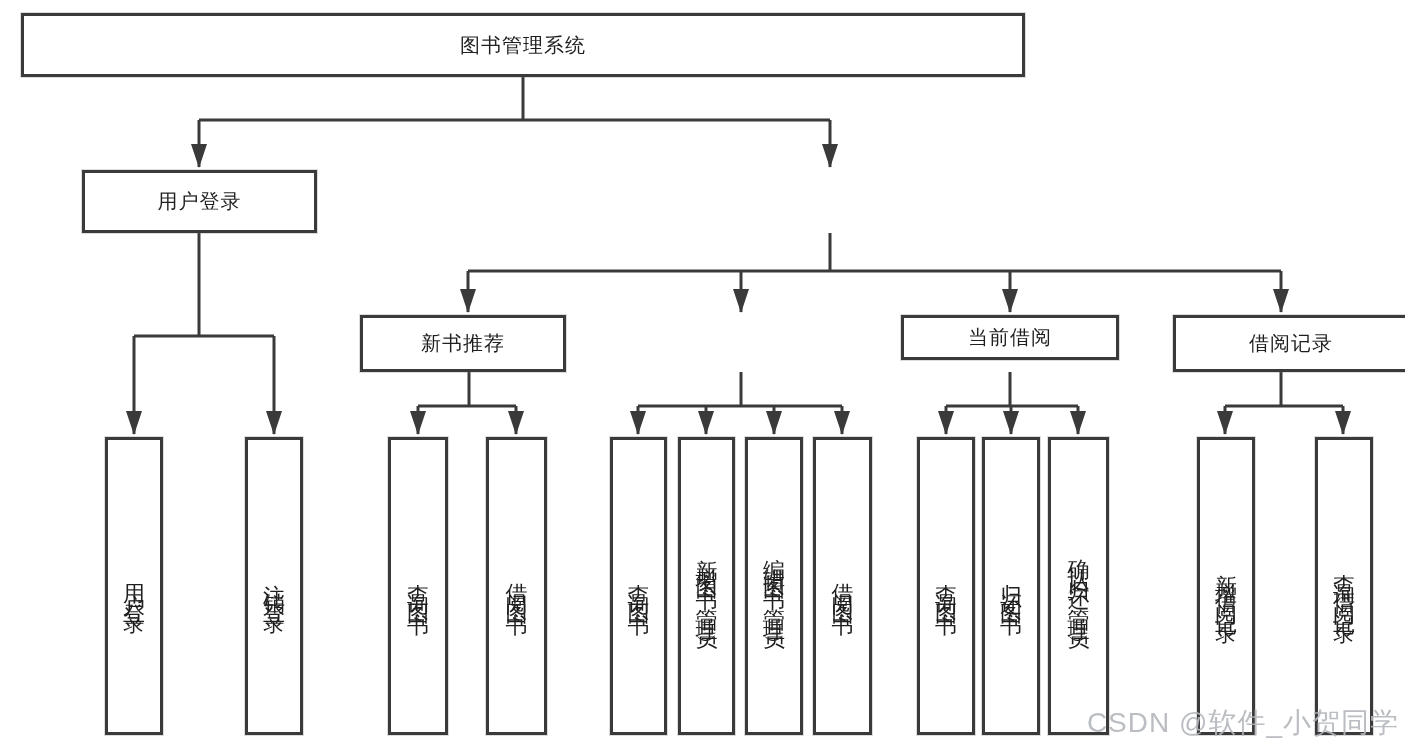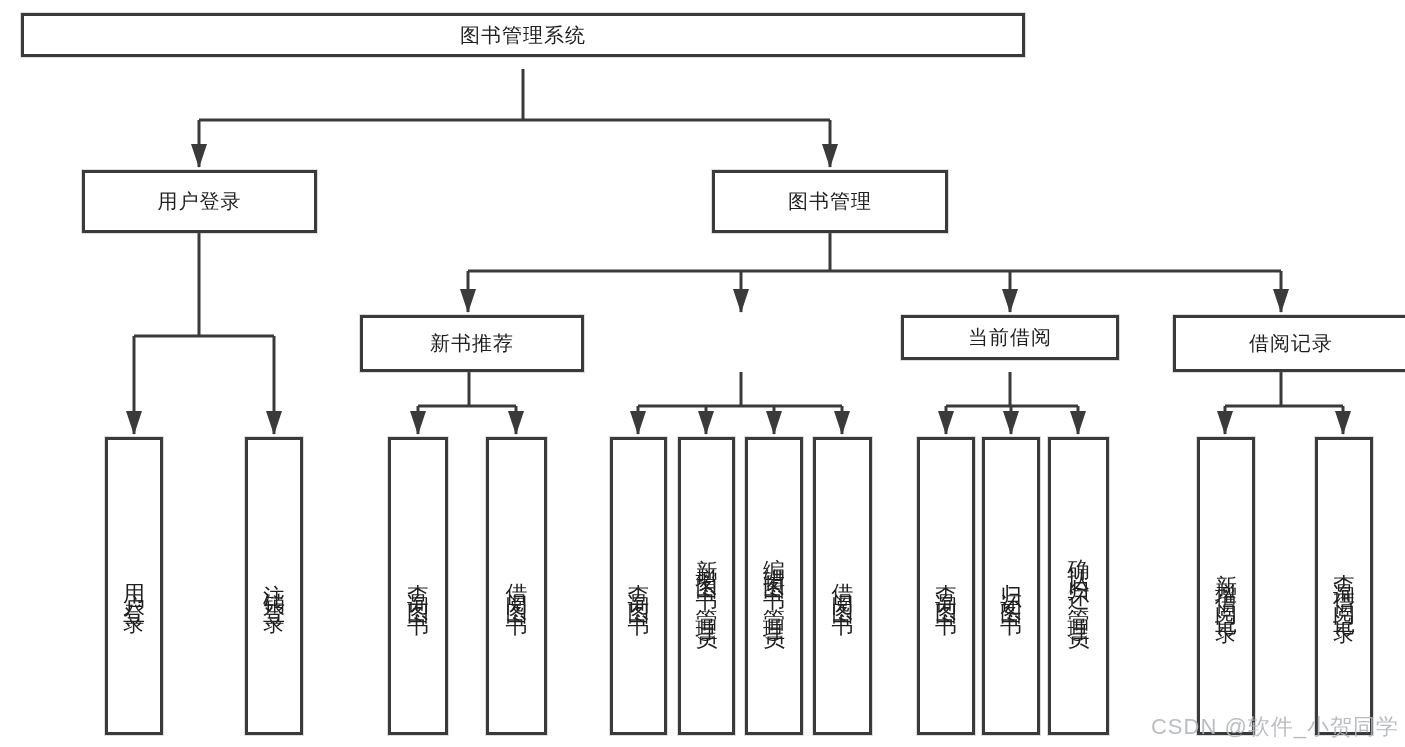--- a/index.html
+++ b/index.html
@@ -20,21 +20,21 @@
     display:flex;align-items:center;justify-content:center;
     font-size:20px;letter-spacing:1px;color:var(--text,#1f1f1f);
     box-shadow:0 0 0 1px rgba(120,120,120,.25);
   }
   .box.v{
     writing-mode:vertical-rl;text-orientation:mixed;
     font-size:22px;letter-spacing:10px;line-height:1.0;
   }
   .watermark{
     position:absolute;z-index:3;right:6px;bottom:5px;
-    font-size:22px;letter-spacing:1px;
+    font-size:28px;letter-spacing:1px;
     color:var(--watermark,#b3b6bb);opacity:.9;white-space:nowrap;
   }
 </style>
 </head>
 <body>
 
 <div class="stage">
 
   <svg class="wires" viewBox="0 0 1405 747" xmlns="http://www.w3.org/2000/svg">
     <defs>
@@ -84,26 +84,25 @@
       <line x1="1078" y1="406" x2="1078" y2="434" marker-end="url(#arr)"></line>
     </g>
 
     <g>
       <path class="spine" d="M1281,372 V406 M1225,406 H1343"></path>
       <line x1="1225" y1="406" x2="1225" y2="434" marker-end="url(#arr)"></line>
       <line x1="1343" y1="406" x2="1343" y2="434" marker-end="url(#arr)"></line>
     </g>
   </svg>
 
-  <div class="box" style="left:21px;top:13px;width:1004px;height:44px">图书管理系统</div>
+  <div class="box" style="left:21px;top:13px;width:1004px;height:64px">图书管理系统</div>
 
   <div class="box" style="left:82px;top:170px;width:235px;height:63px">用户登录</div>
-  <div class="box" style="left:712px;top:170px;width:236px;height:63px">图书管理</div>
 
-  <div class="box" style="left:360px;top:315px;width:224px;height:57px">新书推荐</div>
+  <div class="box" style="left:360px;top:315px;width:206px;height:57px">新书推荐</div>
   <div class="box" style="left:901px;top:315px;width:218px;height:45px">当前借阅</div>
   <div class="box" style="left:1173px;top:315px;width:236px;height:57px">借阅记录</div>
 
   <div class="box v" style="left:105px;top:437px;width:58px;height:298px">用户登录</div>
   <div class="box v" style="left:245px;top:437px;width:58px;height:298px">注销登录</div>
 
   <div class="box v" style="left:388px;top:437px;width:60px;height:298px">查询图书</div>
   <div class="box v" style="left:486px;top:437px;width:61px;height:298px">借阅图书</div>
 
   <div class="box v" style="left:610px;top:437px;width:57px;height:298px">查询图书</div>

